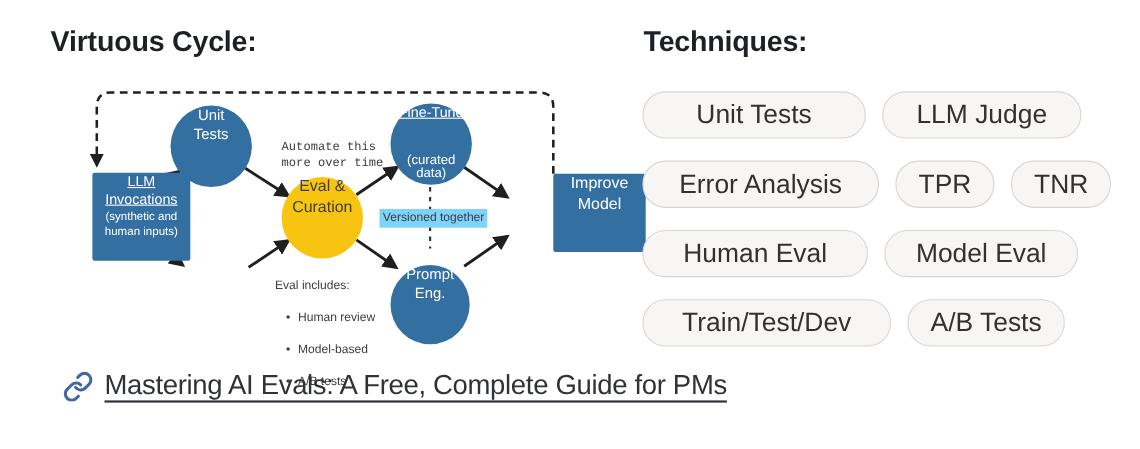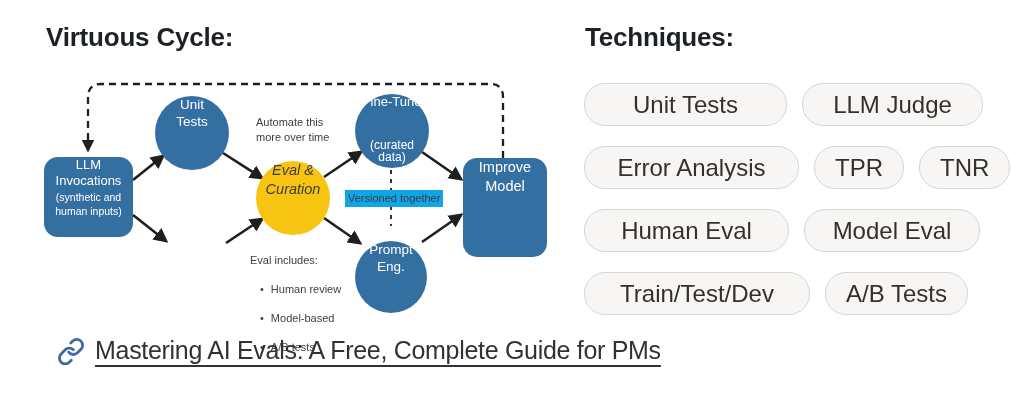--- a/index.html
+++ b/index.html
@@ -18,41 +18,41 @@
   #heading-techniques{left:585px;}
 
   .connectors{position:absolute;left:0;top:0;}
   .connectors .solid{stroke:var(--arrow);stroke-width:2.6;}
   .connectors .dash-loop{fill:none;stroke:var(--arrow);stroke-width:2.3;stroke-dasharray:7 5;}
   .connectors .dash-vert{stroke:#333;stroke-width:2;stroke-dasharray:4 5;}
   .ah{fill:var(--arrow);}
 
   .node{position:absolute;display:flex;flex-direction:column;align-items:center;
     justify-content:flex-start;text-align:center;color:#fff;white-space:pre-line;}
-  .box{background:var(--node-blue);border-radius:14px;}
+  .box{background:var(--node-blue);border-radius:2px;margin-left:40px;}
   .circle{background:var(--node-blue);border-radius:50%;}
-  .node .t1{font-size:13px;line-height:16px;}
+  .node .t1{font-size:13px;line-height:16px;text-decoration:underline;}
   .node .t2{font-size:10.5px;line-height:13.5px;margin-top:2px;}
   .node .lbl{font-size:13.5px;line-height:17px;}
   #node-llm{left:44px;top:157px;width:89px;height:80px;}
   #node-unit-tests{left:155px;top:96px;width:74px;height:74px;}
   #node-logging-traces{left:158px;top:227px;width:74px;height:74px;}
   #node-eval-curation{left:256px;top:161px;width:74px;height:74px;
-    background:var(--node-yellow);color:#3d3d3d;font-weight:500;font-style:italic;}
+    background:var(--node-yellow);color:#3d3d3d;font-weight:500;}
   #node-eval-curation .lbl{font-size:14.5px;line-height:19px;}
   #node-fine-tune{left:355px;top:94px;width:74px;height:74px;}
   #node-fine-tune .t2{font-size:12px;line-height:12px;margin-top:29px;}
   #node-prompt-eng{left:355px;top:241px;width:72px;height:72px;}
-  #node-improve-model{left:463px;top:158px;width:84px;height:99px;}
+  #node-improve-model{left:463px;top:158px;width:84px;height:71px;}
   #node-improve-model .lbl{font-size:14.5px;line-height:19px;}
 
   .annotation{position:absolute;color:var(--annotation-text);font-size:11px;
     line-height:15px;font-weight:500;white-space:pre-line;}
-  #ann-automate{left:256px;top:115px;}
-  #ann-versioned{left:345px;top:190px;background:#0ea5e9;padding:1px 3px;}
+  #ann-automate{left:256px;top:127px;font-family:Liberation Mono, monospace;}
+  #ann-versioned{left:345px;top:190px;background:#7dd3fc;padding:1px 3px;}
   #ann-eval-includes{left:250px;top:238px;line-height:14.5px;}
   #ann-eval-includes .item{display:flex;gap:7px;padding-left:10px;}
   #ann-eval-includes .dot{font-size:11px;}
 
   .pill-grid{position:absolute;left:584px;top:83px;display:flex;
     flex-direction:column;gap:20px;}
   .pill-row{display:flex;gap:15px;}
   .pill{height:43px;display:flex;align-items:center;justify-content:center;
     background:var(--pill-bg);border:1.5px solid var(--pill-border);
     border-radius:21px;color:var(--pill-text);font-size:24px;padding:0 20px;}

